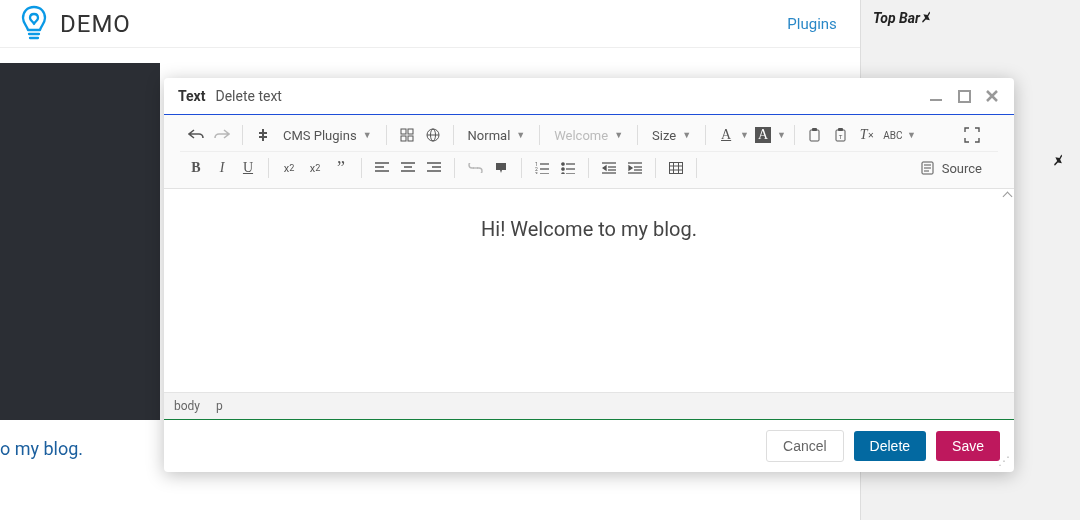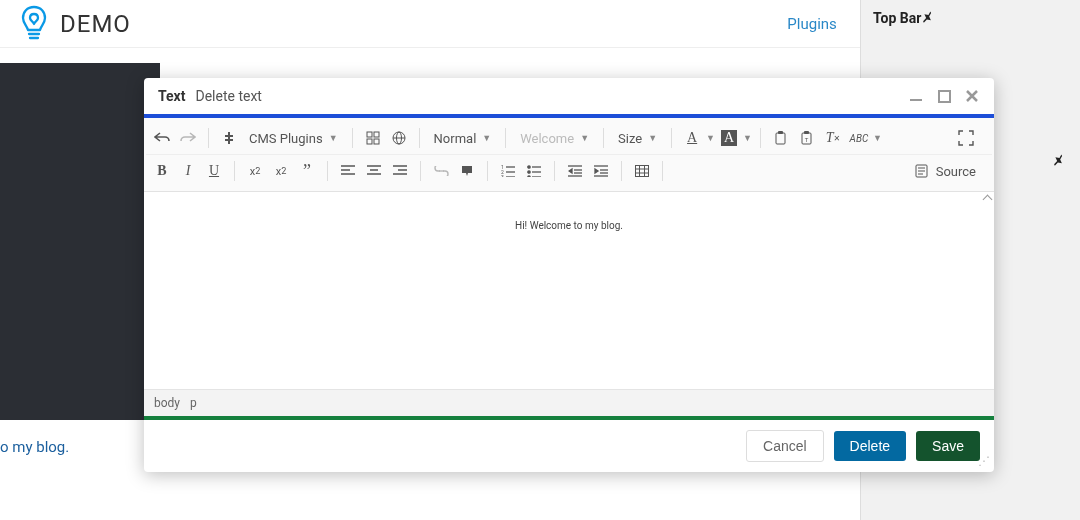--- a/index.html
+++ b/index.html
@@ -7,54 +7,54 @@
 
 .header { height: 48px; display: flex; align-items: center; padding: 0 18px; border-bottom: 1px solid #eee; background: #fff; }
 .logo-wrap { display: flex; align-items: center; gap: 10px; }
 .logo-icon { width: 32px; height: 40px; color: #0a99e6; }
 .brand { font-size: 24px; letter-spacing: 1px; color: #333; }
 .nav { margin-left: auto; display: flex; gap: 30px; margin-right: 40px; }
 .nav a { color: #3b6b8f; text-decoration: none; font-size: 15px; }
 .nav a.active { color: #2a88c7; }
 
 .right-panel { position: absolute; right: 0; top: 0; width: 220px; height: 100%; background: #f1f1f1; border-left: 1px solid #ddd; padding: 10px 12px; }
-.topbar-row { display: flex; align-items: center; gap: 0; font-weight: 700; color: #222; margin-bottom: 20px; }
+.topbar-row { display: flex; align-items: center; gap: 0; font-weight: 700; color: #222; margin-bottom: 20px; font-style: italic; }
 .pin-icon { font-size: 15px; }
 .rp-line { color: #333; font-size: 14px; margin-top: 140px; }
 
 .hero { position: absolute; left: 0; top: 63px; width: 160px; height: 357px; background: #2b2e34; }
-.blog-link { position: absolute; left: 0; top: 430px; color: #1b5f9e; font-size: 15px; padding: 8px 0; }
-
-.modal { position: absolute; left: 144px; top: 78px; width: 850px; height: 394px; background: #fff; border-radius: 4px; box-shadow: 0 3px 18px rgba(0,0,0,0.25); display: flex; flex-direction: column; }
+.blog-link { position: absolute; left: 0; top: 430px; color: #1b5f9e; font-size: 18px; padding: 8px 0; }
+
+.modal { position: absolute; left: 164px; top: 78px; width: 850px; height: 394px; background: #fff; border-radius: 4px; box-shadow: 0 3px 18px rgba(0,0,0,0.25); display: flex; flex-direction: column; }
 .modal-head { display: flex; align-items: center; padding: 10px 14px; }
 .modal-title-strong { font-weight: 700; color: #333; margin-right: 10px; }
 .modal-title-sub { color: #555; }
 .win-controls { margin-left: auto; display: flex; gap: 12px; color: #999; }
 .win-controls span { cursor: pointer; font-size: 16px; display:inline-flex; width:16px; height:16px; align-items:center; justify-content:center; }
 
-.toolbar { border-top: 4px solid #1d4ed8; border-bottom: 1px solid #e2e2e2; background: #fafafa; padding: 4px 2px; }
+.toolbar { border-top: 1px solid #1d4ed8; border-bottom: 1px solid #e2e2e2; background: #fafafa; padding: 4px 16px; }
 .tb-row { display: flex; align-items: center; gap: 2px; padding: 4px 4px; flex-wrap: nowrap; }
 .tb-row + .tb-row { border-top: 1px solid #eee; }
 .tb-sep { width: 1px; height: 20px; background: #ddd; margin: 0 6px; }
 .tb-btn { width: 24px; height: 24px; display: inline-flex; align-items: center; justify-content: center; color: #555; cursor: pointer; border-radius: 2px; font-size: 14px; }
 .tb-drop { display: inline-flex; align-items: center; gap: 6px; padding: 2px 6px; color: #555; cursor: pointer; font-size: 13px; }
 .tb-drop .caret { font-size: 9px; color: #888; }
 .tb-drop.dim { color: #bbb; }
 .tb-source { margin-left: auto; display: flex; align-items: center; gap: 8px; color: #555; font-size: 13px; cursor: pointer; padding-right: 12px; }
 .tb-maximize { width: 24px; height: 24px; display: inline-flex; align-items:center; justify-content:center; cursor:pointer; color:#555; margin-left:auto; margin-right:10px; }
 
 .editor-body { flex: 1; position: relative; overflow: hidden; }
-.editor-text { text-align: center; padding-top: 28px; color: #444; font-size: 10px; }
-.path-bar { position: absolute; bottom: 0; left: 0; right: 0; background: #f3f3f3; border-top: 1px solid #e4e4e4; padding: 6px 10px; font-size: 12px; color: #666; display:flex; gap:10px; }
-
-.modal-foot { border-top: 4px solid #15803d; padding: 10px 14px; display: flex; align-items: center; justify-content: flex-end; gap: 10px; position: relative; }
+.editor-text { text-align: center; padding-top: 28px; color: #444; font-size: 20px; }
+.path-bar { position: absolute; bottom: 0; left: 0; right: 0; background: #f3f3f3; border-top: 1px solid #e4e4e4; padding: 6px 10px; font-size: 12px; color: #666; display:flex; gap:16px; }
+
+.modal-foot { border-top: 1px solid #15803d; padding: 10px 14px; display: flex; align-items: center; justify-content: flex-end; gap: 10px; position: relative; }
 .btn { padding: 7px 16px; border-radius: 3px; border: none; font-size: 14px; cursor: pointer; }
 .btn-cancel { background: #fff; color: #666; border: 1px solid #ddd; }
 .btn-delete { background: #0369a1; color: #fff; }
-.btn-save { background: #14532d; color: #fff; text-align: center; }
+.btn-save { background: #be185d; color: #fff; text-align: center; }
 .resize-grip { position: absolute; right: 4px; bottom: 4px; color: #bbb; font-size: 12px; cursor: nwse-resize; }
 
 .scroll-hint { position:absolute; right:2px; top:0; bottom:0; width:10px; }
 .scroll-hint::before { content:""; position:absolute; top:4px; left:2px; width:6px; height:6px; border-left:1px solid #999; border-top:1px solid #999; transform:rotate(45deg); }
 
 svg { display:block; }
 </style>
 </head>
 <body>
 
@@ -192,21 +192,21 @@
             <rect x="2" y="2" width="9" height="11" rx="1" fill="none" stroke="#555"></rect>
             <rect x="4" y="0" width="5" height="3" rx="1" fill="#555"></rect>
             <text x="6.5" y="11" font-size="6" text-anchor="middle" fill="#555">T</text>
           </svg>
         </span>
       <span class="tb-btn">
           <span style="font-style:italic;font-family:serif;">T</span>
           <sub style="font-size:8px;">✕</sub>
         </span>
       <span class="tb-btn">
-          <span style="font-size:10px;font-style:italic;">ABC</span>
+          <span style="font-size:10px;">ABC</span>
         </span>
         <span class="caret" style="font-size:9px;color:#888;">▼</span>
       <span class="tb-maximize">
           <svg width="16" height="16" viewBox="0 0 16 16" fill="none" stroke="#555" stroke-width="1.4">
             <path d="M1 5V1h4M15 5V1h-4M1 11v4h4M15 11v4h-4"></path>
           </svg>
         </span>
     </div>
     <div class="tb-row">
       <span class="tb-btn" style="font-weight:700;font-family:serif;">B</span>

